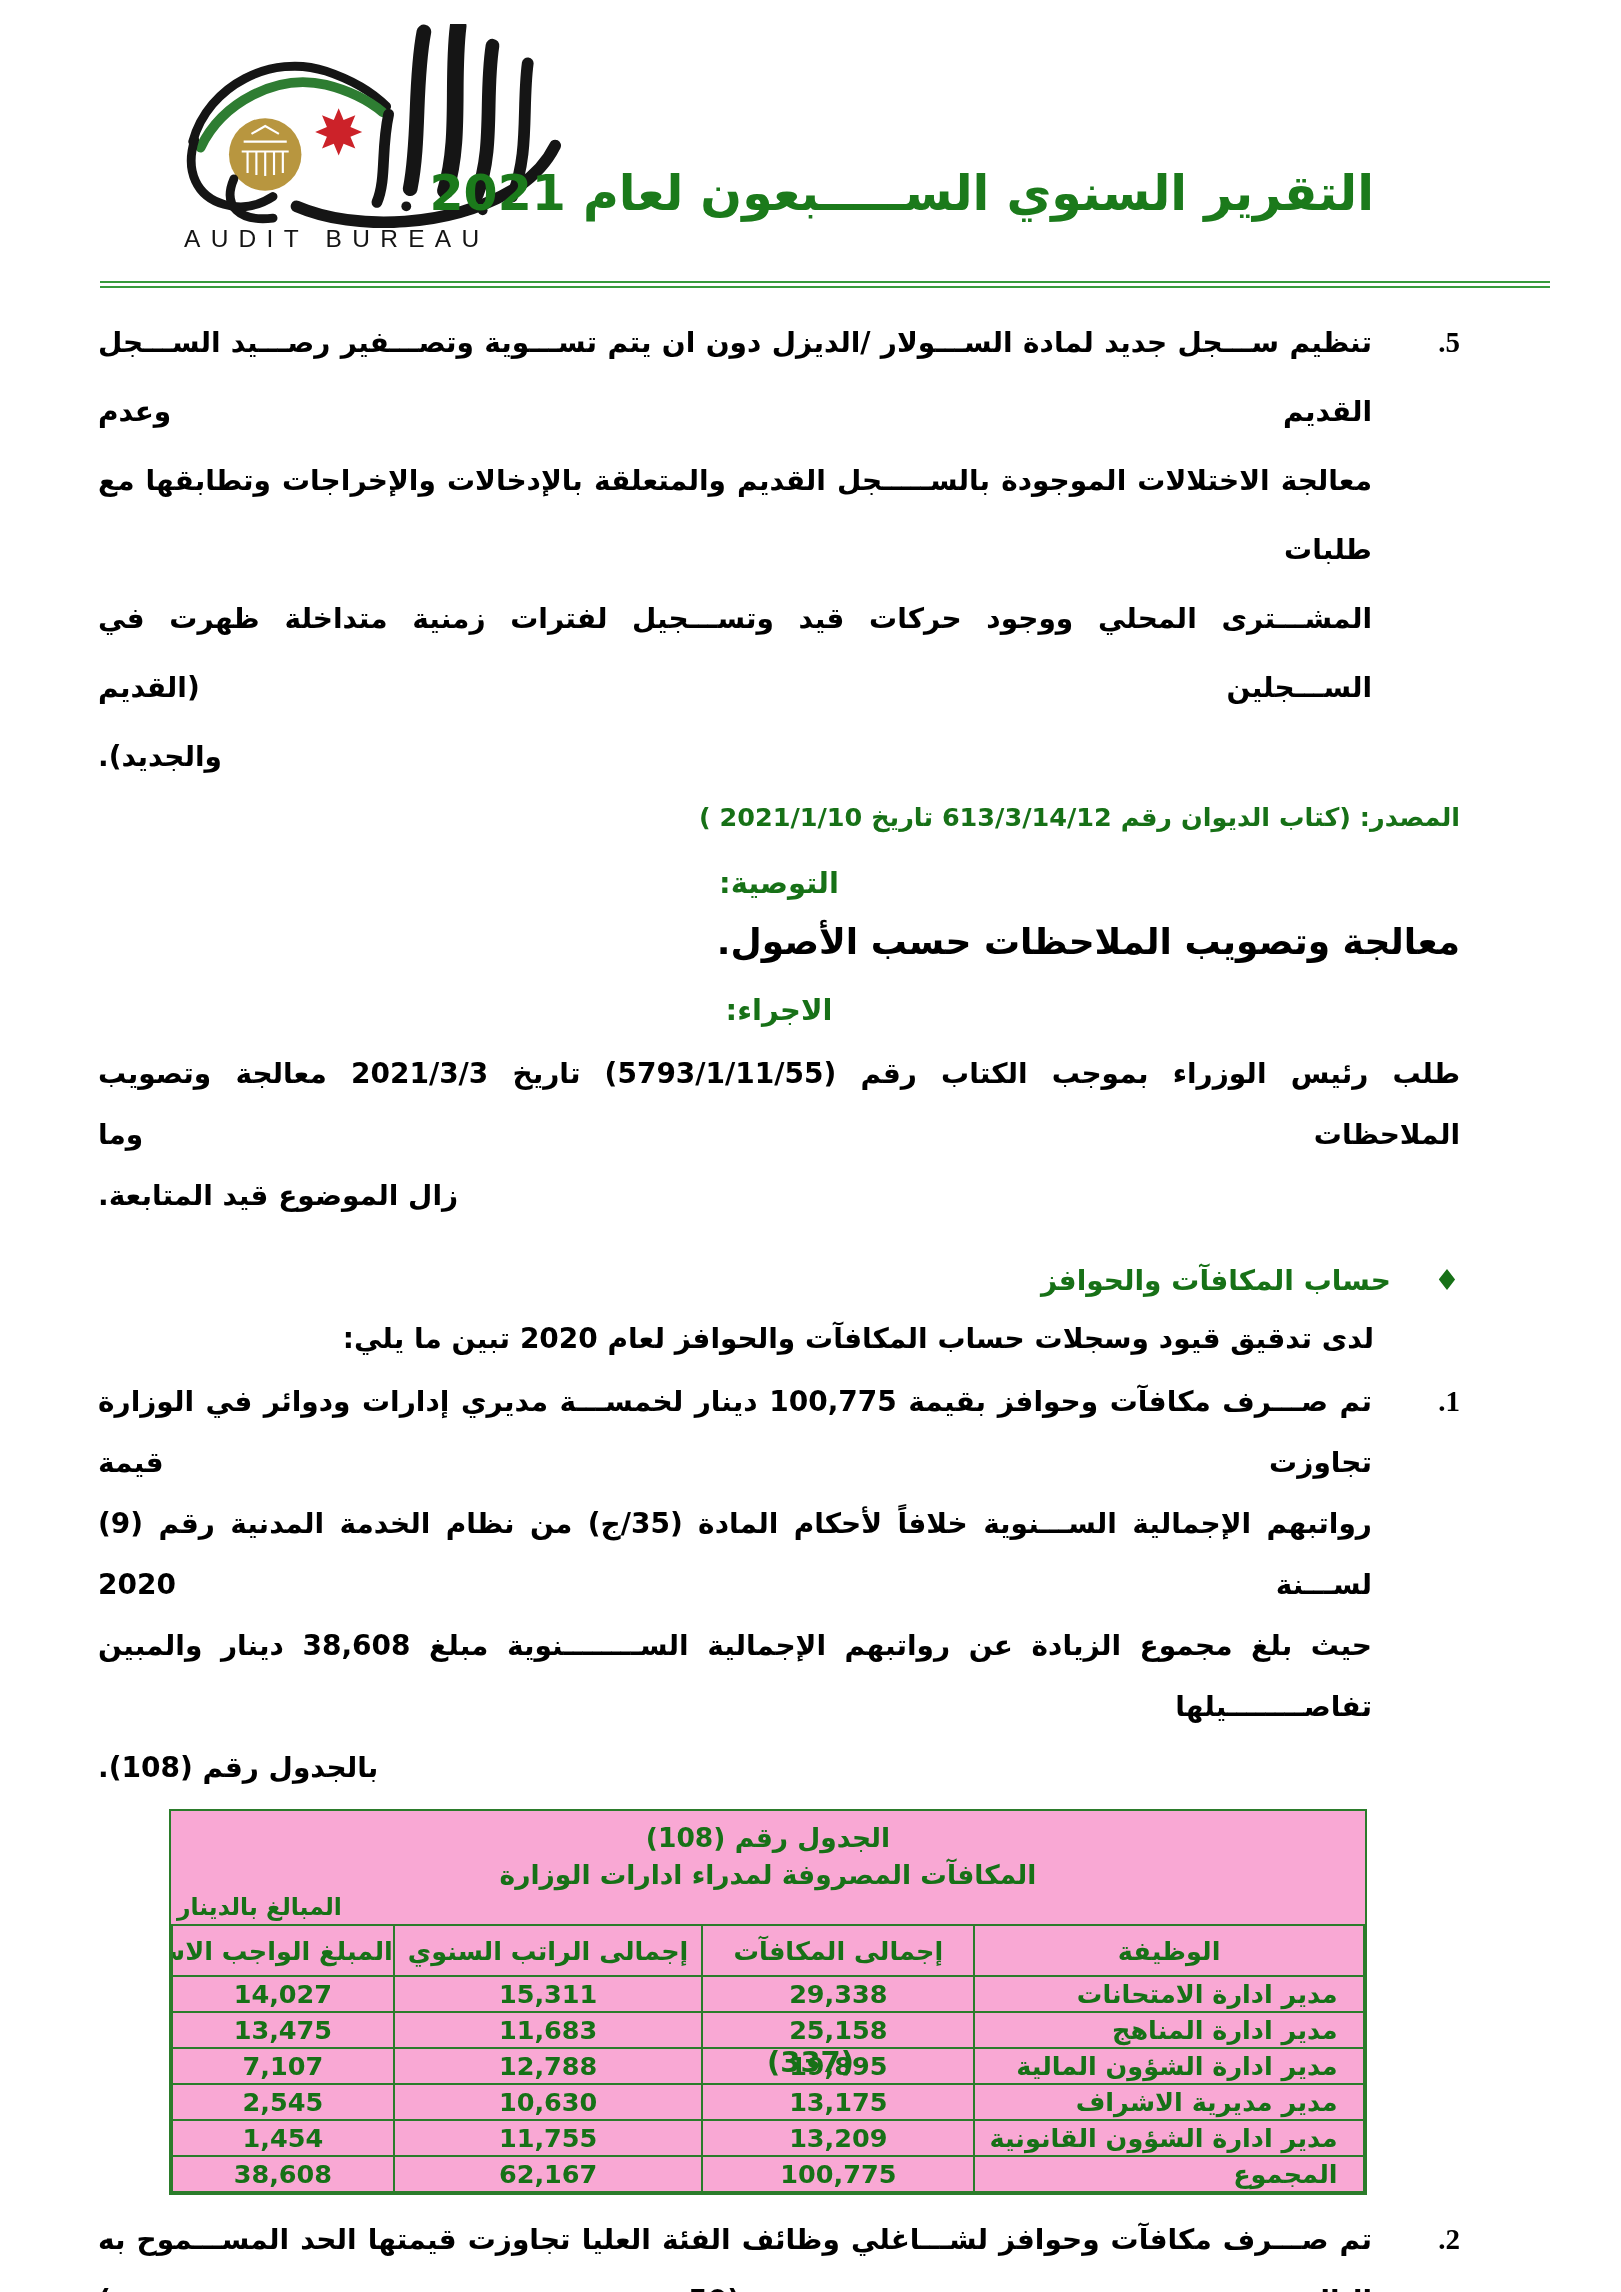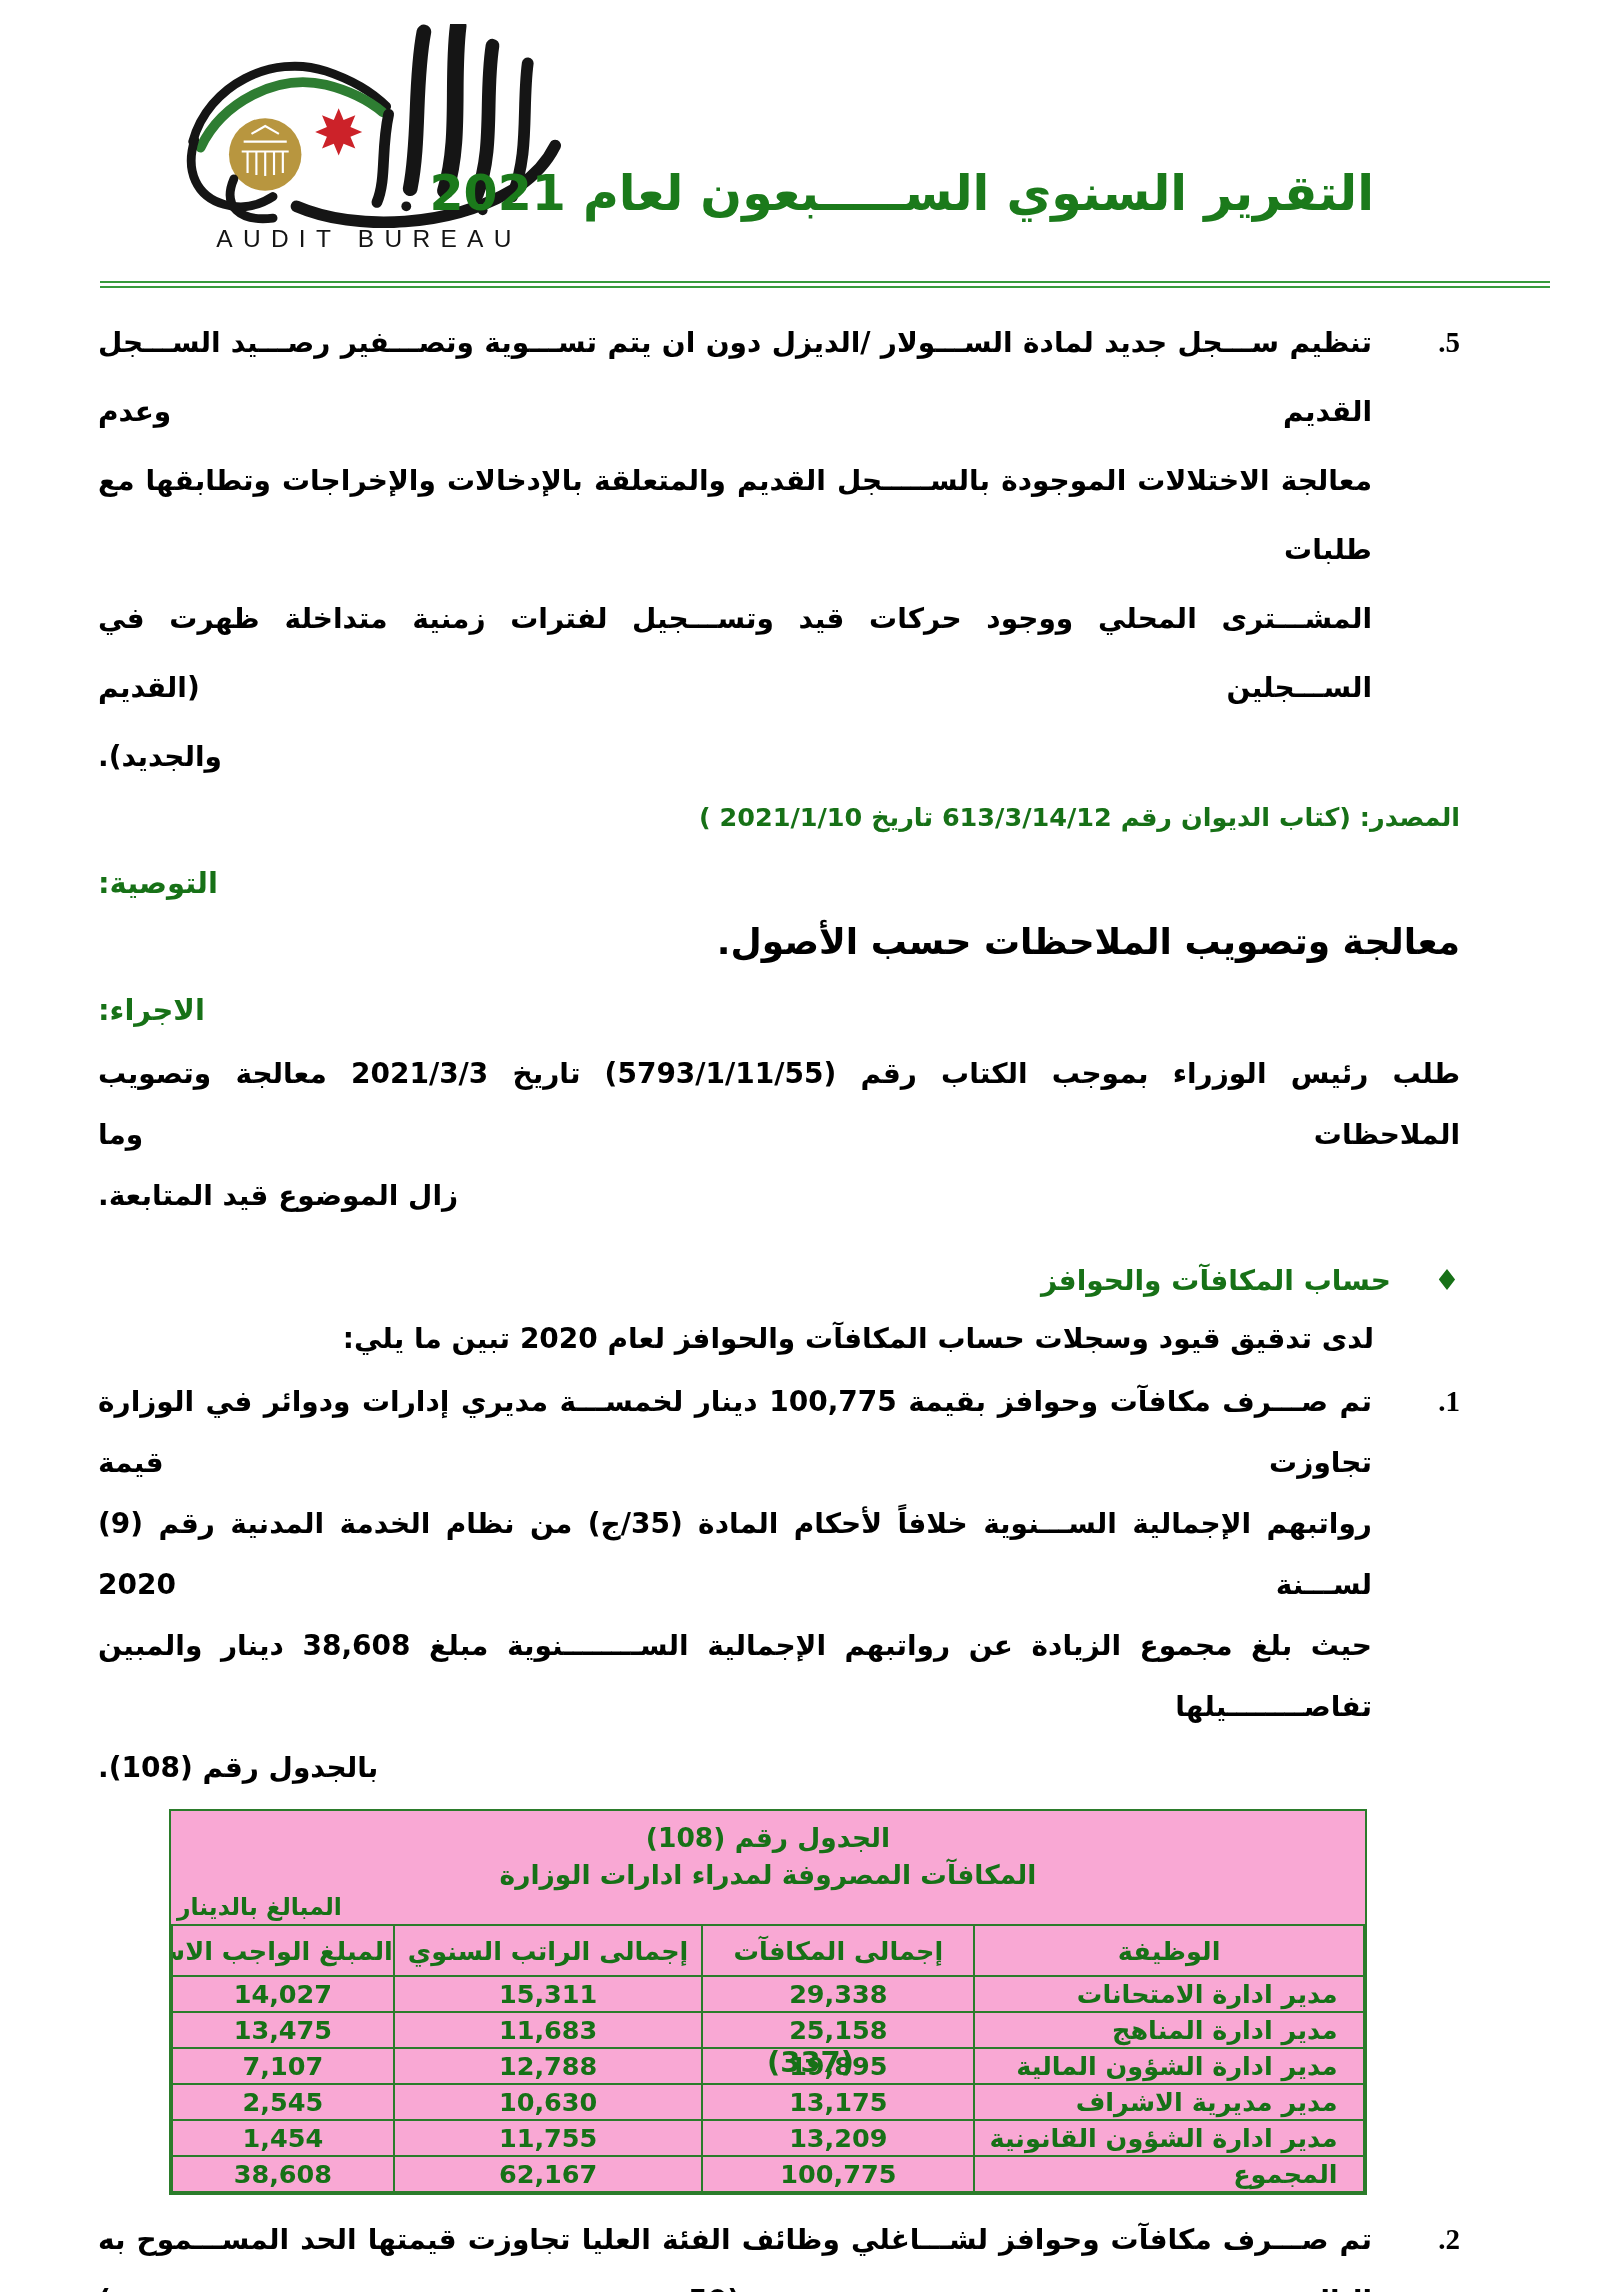--- a/index.html
+++ b/index.html
@@ -12,21 +12,21 @@
     --ink:#000000;
   }
   html,body{margin:0;padding:0;}
   body{
     width:1621px;height:2293px;position:relative;background:#ffffff;
     font-family:"DejaVu Sans",sans-serif;color:var(--ink);overflow:hidden;
   }
   
   .logo-svg{position:absolute;left:179px;top:23.5px;width:384px;height:204px;}
   .logo-caption{
-    position:absolute;left:184px;top:225px;width:370px;text-align:center;
+    position:absolute;left:184px;top:225px;width:370px;
     font-family:"Liberation Sans",sans-serif;font-size:24.5px;letter-spacing:0.42em;
     color:#141414;direction:ltr;white-space:nowrap;
   }
   .page-title{
     position:absolute;right:247px;top:165px;
     font-size:49px;font-weight:bold;color:var(--title-green);white-space:nowrap;
     font-family:"DejaVu Sans",sans-serif;
   }
   .separator{
     position:absolute;top:281px;left:100px;right:71px;height:2.9px;
@@ -41,21 +41,21 @@
   }
   .item-body{flex:1;min-width:0;}
   .jline{font-size:28px;font-weight:bold;line-height:61px;text-align:justify;text-align-last:justify;}
   .lline{font-size:28px;font-weight:bold;line-height:61px;text-align:left;}
   .sp70 .jline,.sp70 .lline,.sp70.item .item-num{line-height:69px;}
   .source-line{
     margin-top:7.8px;font-size:25.5px;font-weight:bold;color:var(--green);
     text-align:right;line-height:39px;
   }
   .sec-heading{
-    font-size:29px;font-weight:bold;color:var(--green);line-height:41px;text-align:left;
+    font-size:29px;font-weight:bold;color:var(--green);line-height:41px;text-align:center;
   }
   .mt-rec{margin-top:25.5px;}
   .rec-body{margin-top:13.7px;font-size:36px;font-weight:bold;line-height:47px;text-align:right;}
   .mt-act{margin-top:25.5px;}
   .act-par{margin-top:11.8px;}
   .bullet-heading{
     margin-top:33px;display:flex;align-items:center;gap:43px;
     color:var(--green);font-weight:bold;
   }
   .bullet-heading .diamond{font-size:29px;line-height:43px;}

